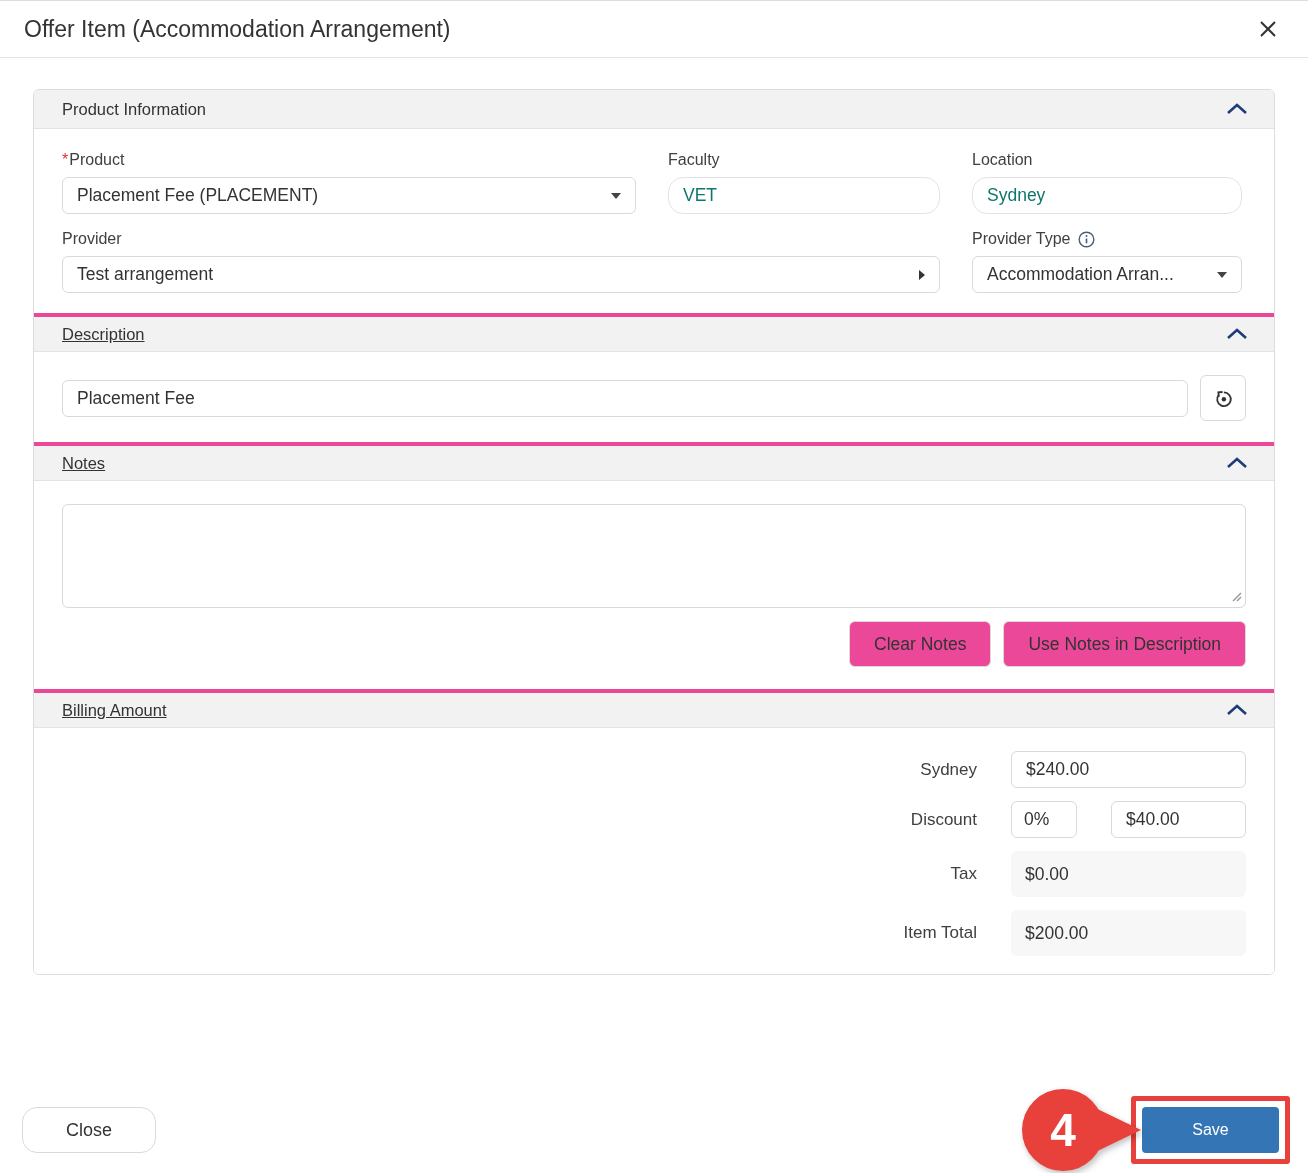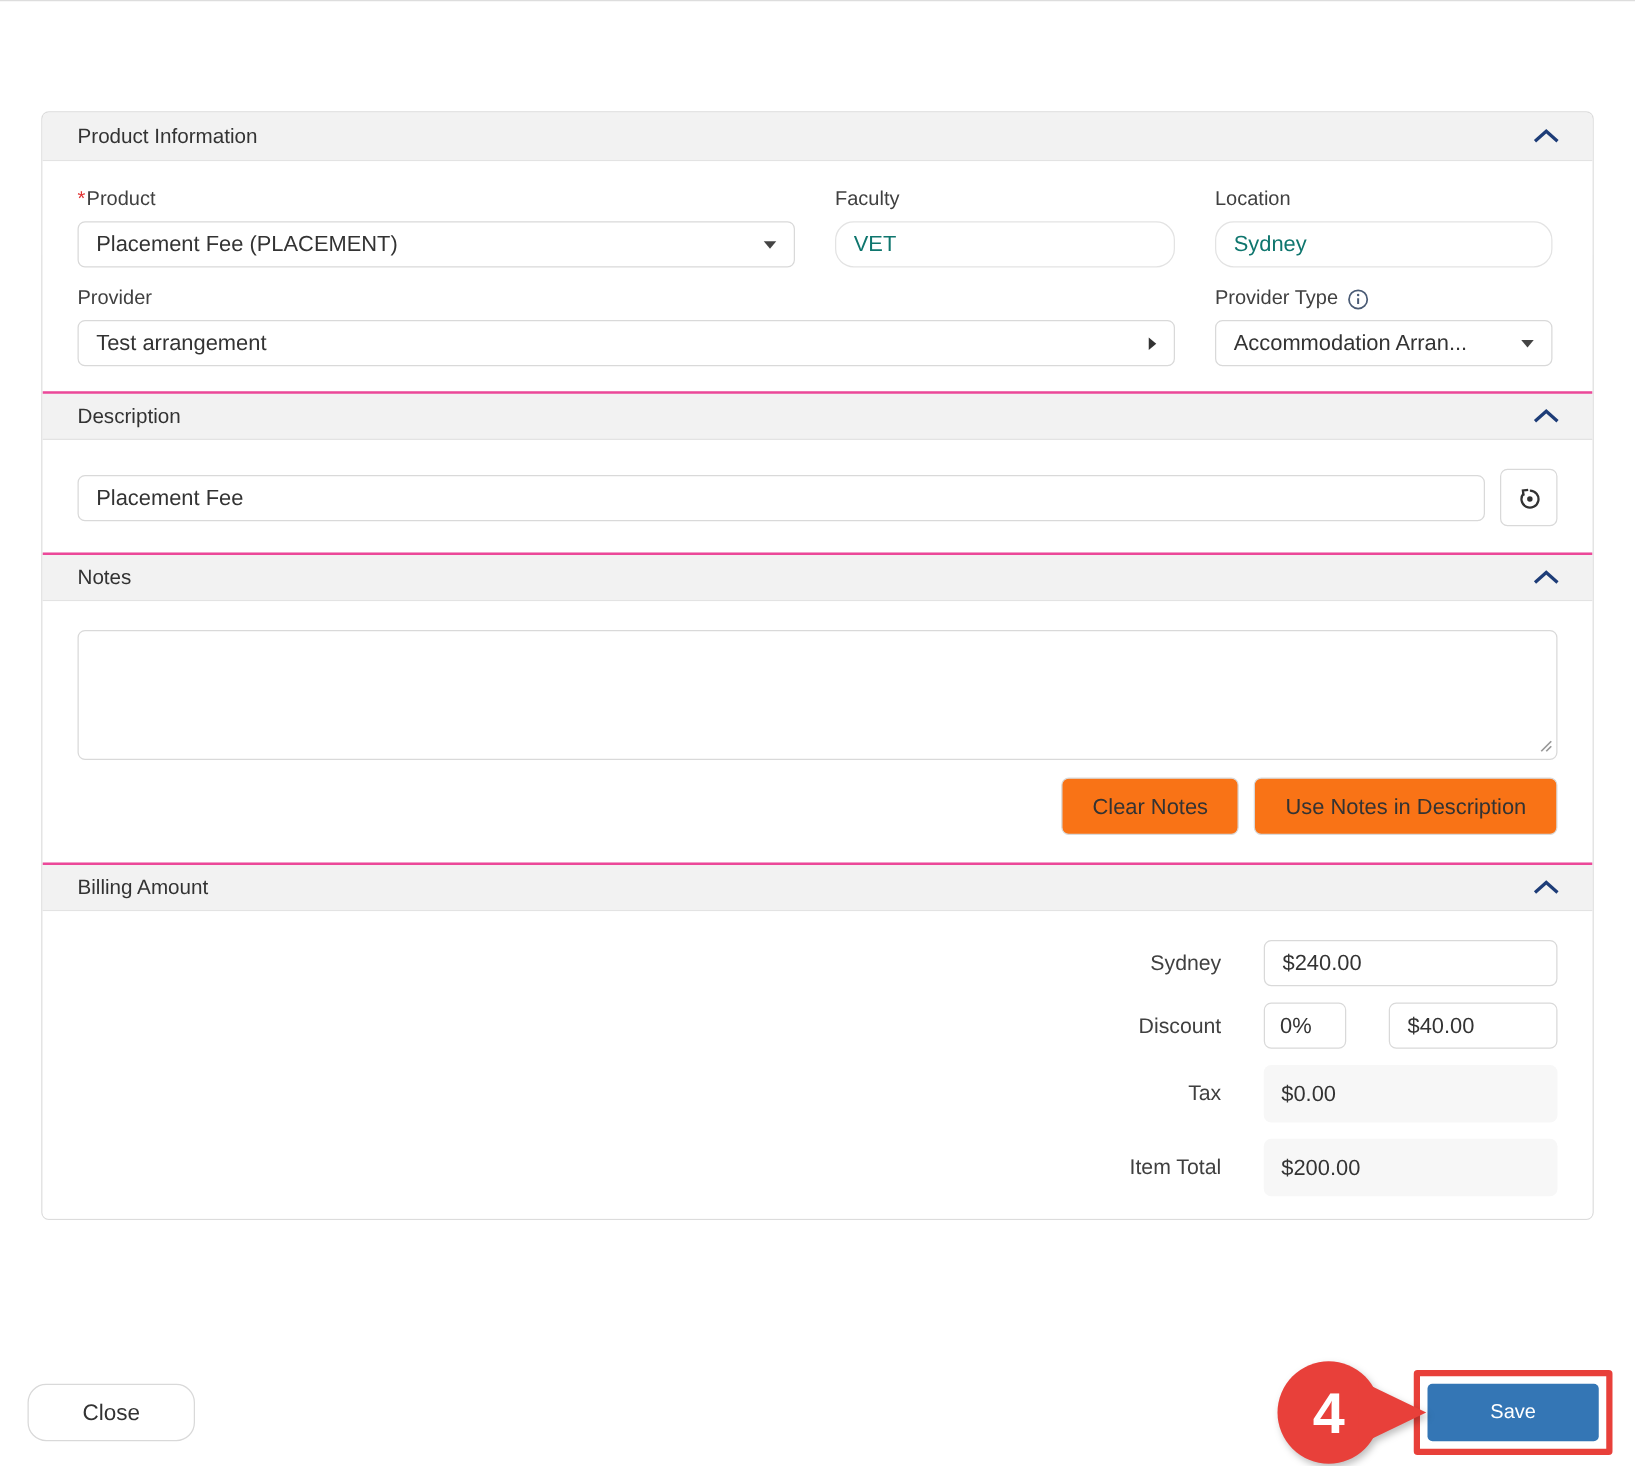--- a/index.html
+++ b/index.html
@@ -21,21 +21,21 @@
   
   .panel {
     position:absolute; left:33px; top:88px; width:1242px;
     border:1px solid #dcdcdc; border-radius:6px; background:#fff; overflow:hidden;
   }
   .section-header {
     height:39px; background:#f2f2f2; display:flex; justify-content:space-between;
     align-items:center; padding:0 24px 0 28px; border-bottom:1px solid #e3e3e3;gap:36px;
   }
   .section-header + .section-body { background:#fff; }
-  .section-body + .section-header { border-top:2px solid #ec4899; }
+  .section-body + .section-header { border-top:4px solid #ec4899;text-decoration:underline; }
   .section-title { font-size:16.5px; color:#333; }
   .collapse-btn { background:none; border:none; cursor:pointer; padding:2px; display:flex; }
 
   .section-body { padding:22px 28px 20px 28px; }
 
   
   .field-label { display:block; font-size:16px; color:#404040; margin-bottom:8px; }
   .req { color:#e03131; margin-right:1px; }
   .row { display:flex; gap:32px; }
   .row + .row { margin-top:16px; }
@@ -68,21 +68,21 @@
   .notes-wrap { position:relative; }
   .notes-textarea {
     width:100%; height:104px; border:1px solid #d9d9d9; border-radius:6px;
     padding:10px 14px; font-size:17.5px; resize:none;
     font-family:"Liberation Sans", sans-serif;
   }
   .resize-handle { position:absolute; right:4px; bottom:6px; }
   .notes-buttons { display:flex; justify-content:flex-end; gap:12px; margin-top:9px; }
   .ghost-btn {
     height:46px; padding:0 24px; border:1px solid #d9d9d9; border-radius:6px;
-    background:#f97316; font-size:17.5px; color:#333; cursor:pointer;
+    background:#ec4899; font-size:17.5px; color:#333; cursor:pointer;
     font-family:"Liberation Sans", sans-serif;
   }
 
   
   .billing-body { padding:23px 28px 18px 28px; }
   .billing-row { display:flex; justify-content:flex-end; align-items:center; margin-bottom:13px; }
   .billing-row:last-child { margin-bottom:0; }
   .billing-label { font-size:17px; color:#404040; margin-right:34px; }
   .billing-field { width:235px; }
   .split { display:flex; gap:34px; }
@@ -113,20 +113,29 @@
     width:137px; height:46px; background:#3476b5; border:none; border-radius:4px;
     color:#fff; font-size:16px; cursor:pointer;
     font-family:"Liberation Sans", sans-serif;
   }
 </style>
 </head>
 <body>
 
 <div class="screen">
 
+  <div class="modal-header">
+    <div class="modal-title">Offer Item (Accommodation Arrangement)</div>
+    <button class="close-x" aria-label="close">
+      <svg width="22" height="22" viewBox="0 0 22 22">
+        <line x1="4" y1="4" x2="18" y2="18" stroke="#333" stroke-width="2"></line>
+        <line x1="18" y1="4" x2="4" y2="18" stroke="#333" stroke-width="2"></line>
+      </svg>
+    </button>
+  </div>
 
   <div class="panel">
 
     <div class="section-header">
       <span class="section-title">Product Information</span>
       <button class="collapse-btn">
         <svg width="22" height="12" viewBox="0 0 22 12">
           <polyline points="2,10 11,2 20,10" fill="none" stroke="#1e3d78" stroke-width="2.6"></polyline>
         </svg>
       </button>

